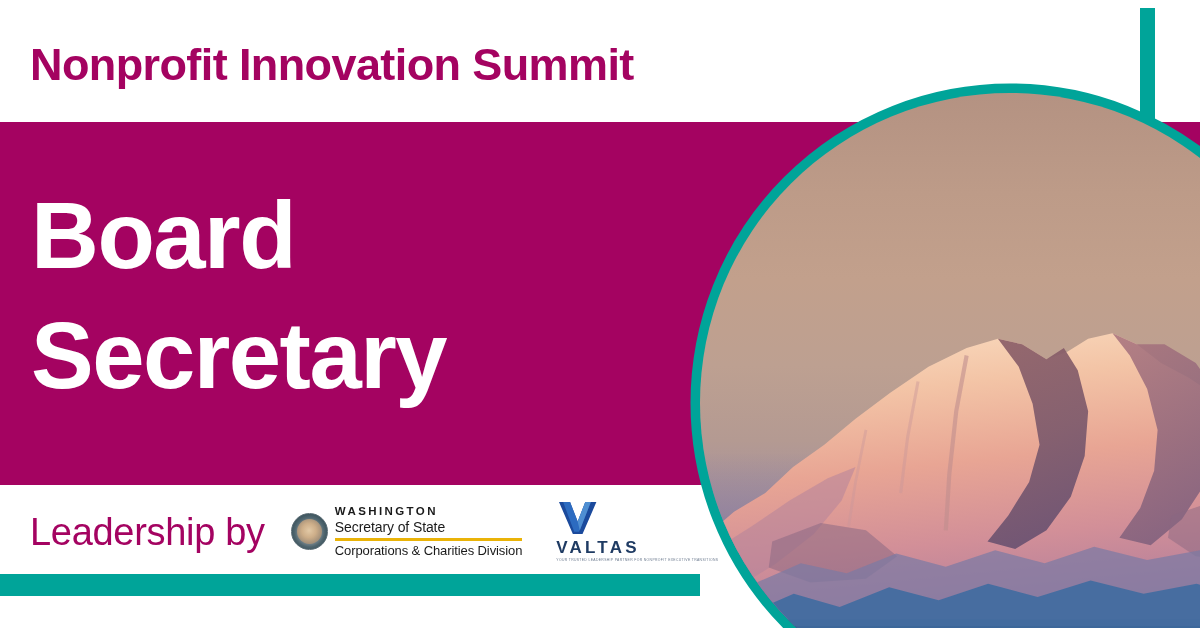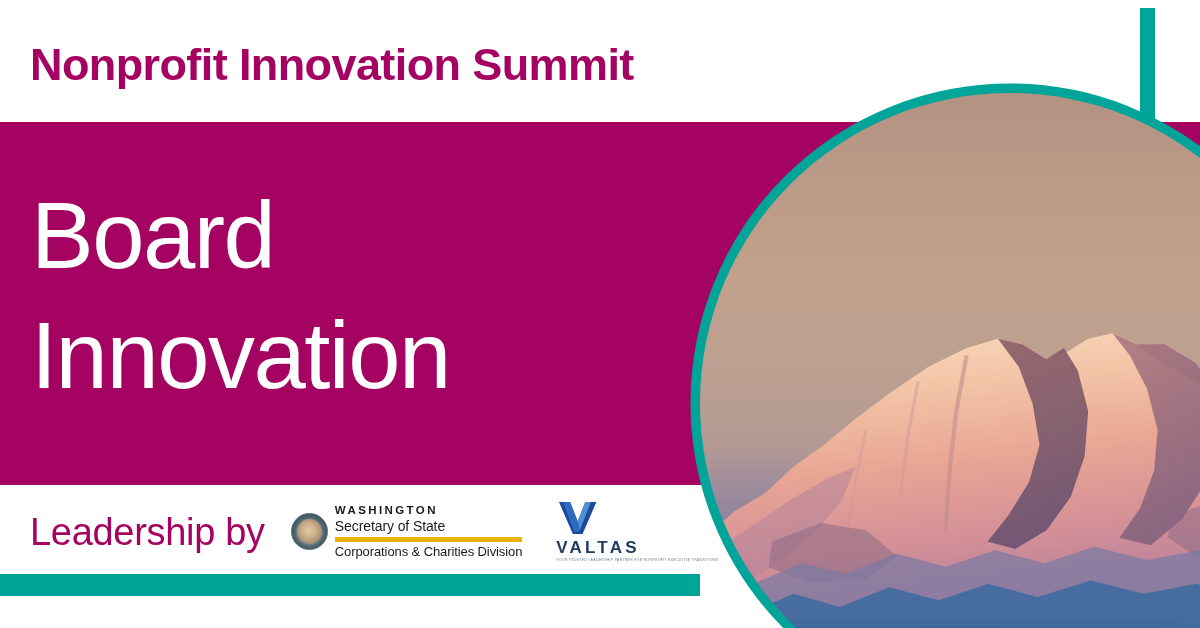--- a/index.html
+++ b/index.html
@@ -34,21 +34,21 @@
     color:#a40361;
     letter-spacing:-0.6px;
     white-space:nowrap;
     line-height:1;
   }
   .headline{
     position:absolute;
     left:31px;top:168px;
     width:600px;
     font-size:94px;
-    font-weight:normal;
+    font-weight:bold;
     color:#ffffff;
     line-height:1.28;
     letter-spacing:-1.5px;
   }
 
   
   .sponsor-row{
     position:absolute;
     left:30px;top:488px;
     height:72px;
@@ -86,21 +86,21 @@
   }
   .wa-text{display:flex;flex-direction:column;justify-content:flex-end;}
   .wa-line1{
     font-size:11.5px;font-weight:bold;color:#1a1a1a;
     letter-spacing:2.4px;line-height:1.18;
   }
   .wa-line2{
     font-size:14px;color:#1a1a1a;line-height:1.2;
     letter-spacing:-0.1px;
     padding-bottom:2px;
-    border-bottom:5px solid #eab308;
+    border-bottom:3px solid #eab308;
   }
   .wa-line3{
     font-size:13px;color:#1a1a1a;line-height:1.2;
     letter-spacing:-0.1px;padding-top:2.5px;
   }
 
   
   .valtas-logo{
     display:flex;flex-direction:column;align-items:flex-start;
     margin-left:8px;
@@ -195,21 +195,21 @@
 <body>
 
 <div id="canvas">
 
   <div class="magenta-band"></div>
 
   <div class="event-title">Nonprofit Innovation Summit</div>
 
   <div class="headline">
     <div>Board</div>
-    <div>Innovation</div>
+    <div>Secretary</div>
   </div>
 
   <div class="photo-circle">
     <div class="photo-inner">
 
       <svg class="rainier" viewBox="0 0 400 160" preserveAspectRatio="none">
         <defs>
           <linearGradient id="snowG" x1="0" y1="0" x2="0.25" y2="1">
             <stop offset="0%" stop-color="#fbe0c4"></stop>
             <stop offset="26%" stop-color="#f3c4a6"></stop>

